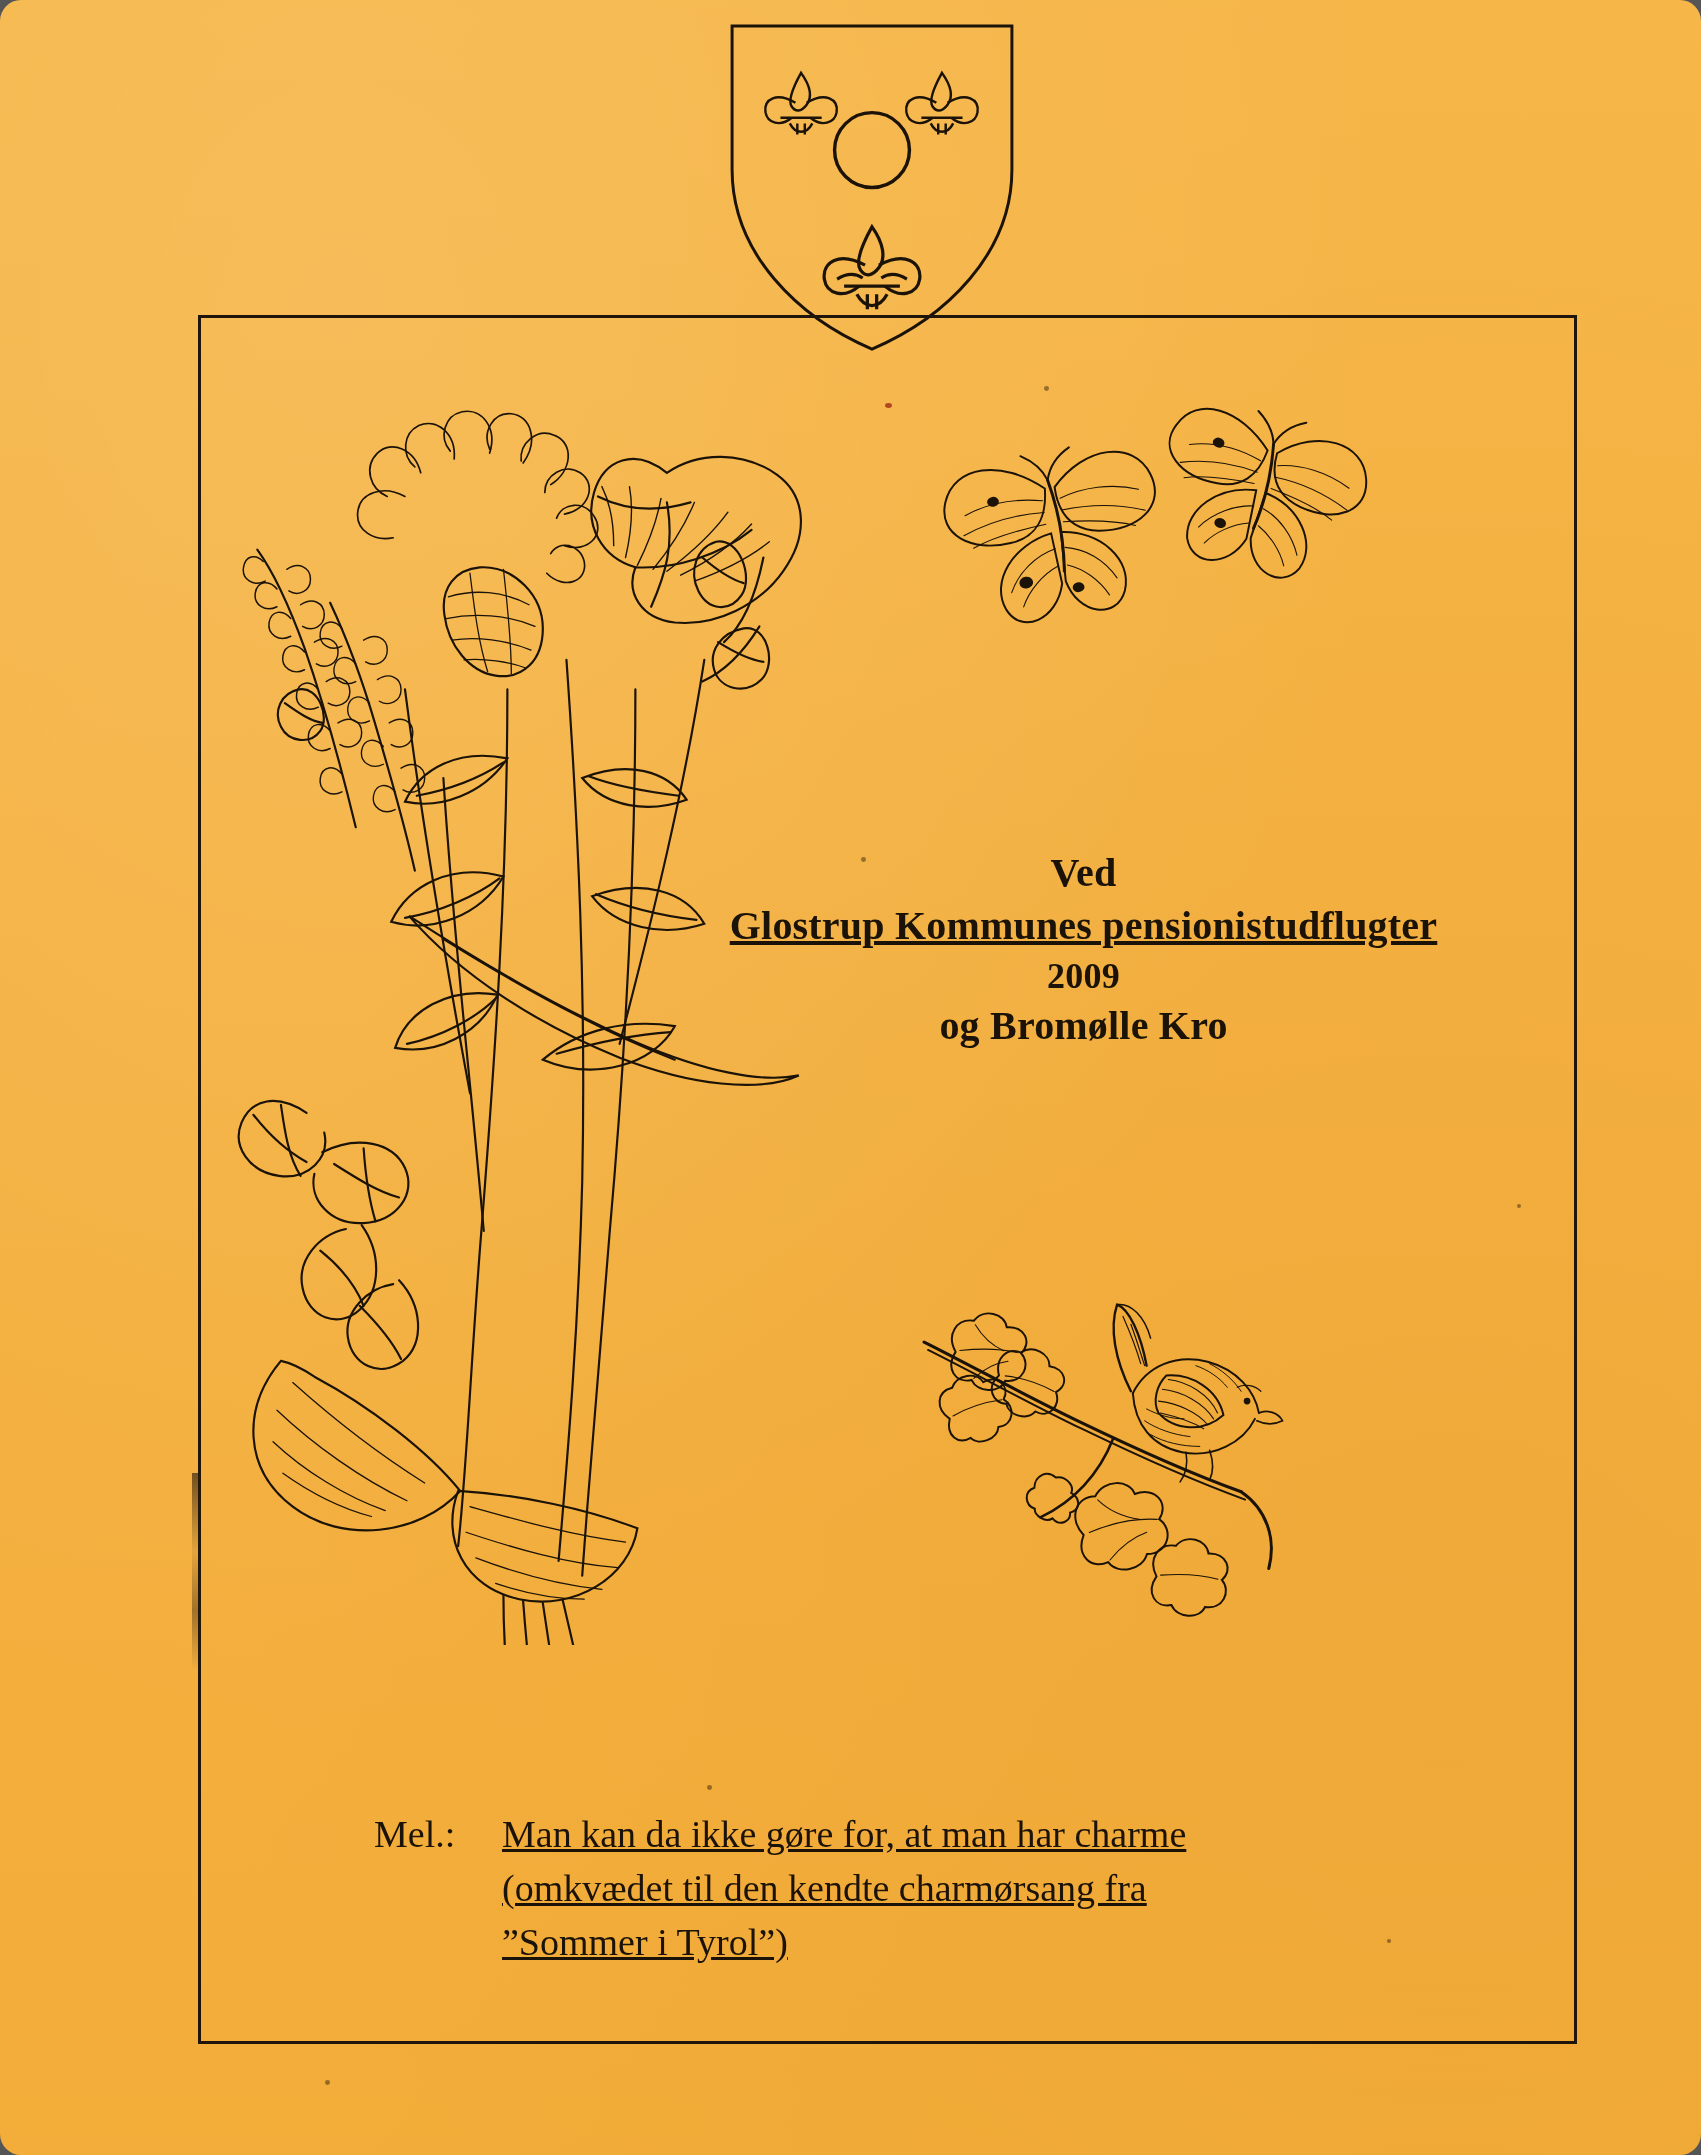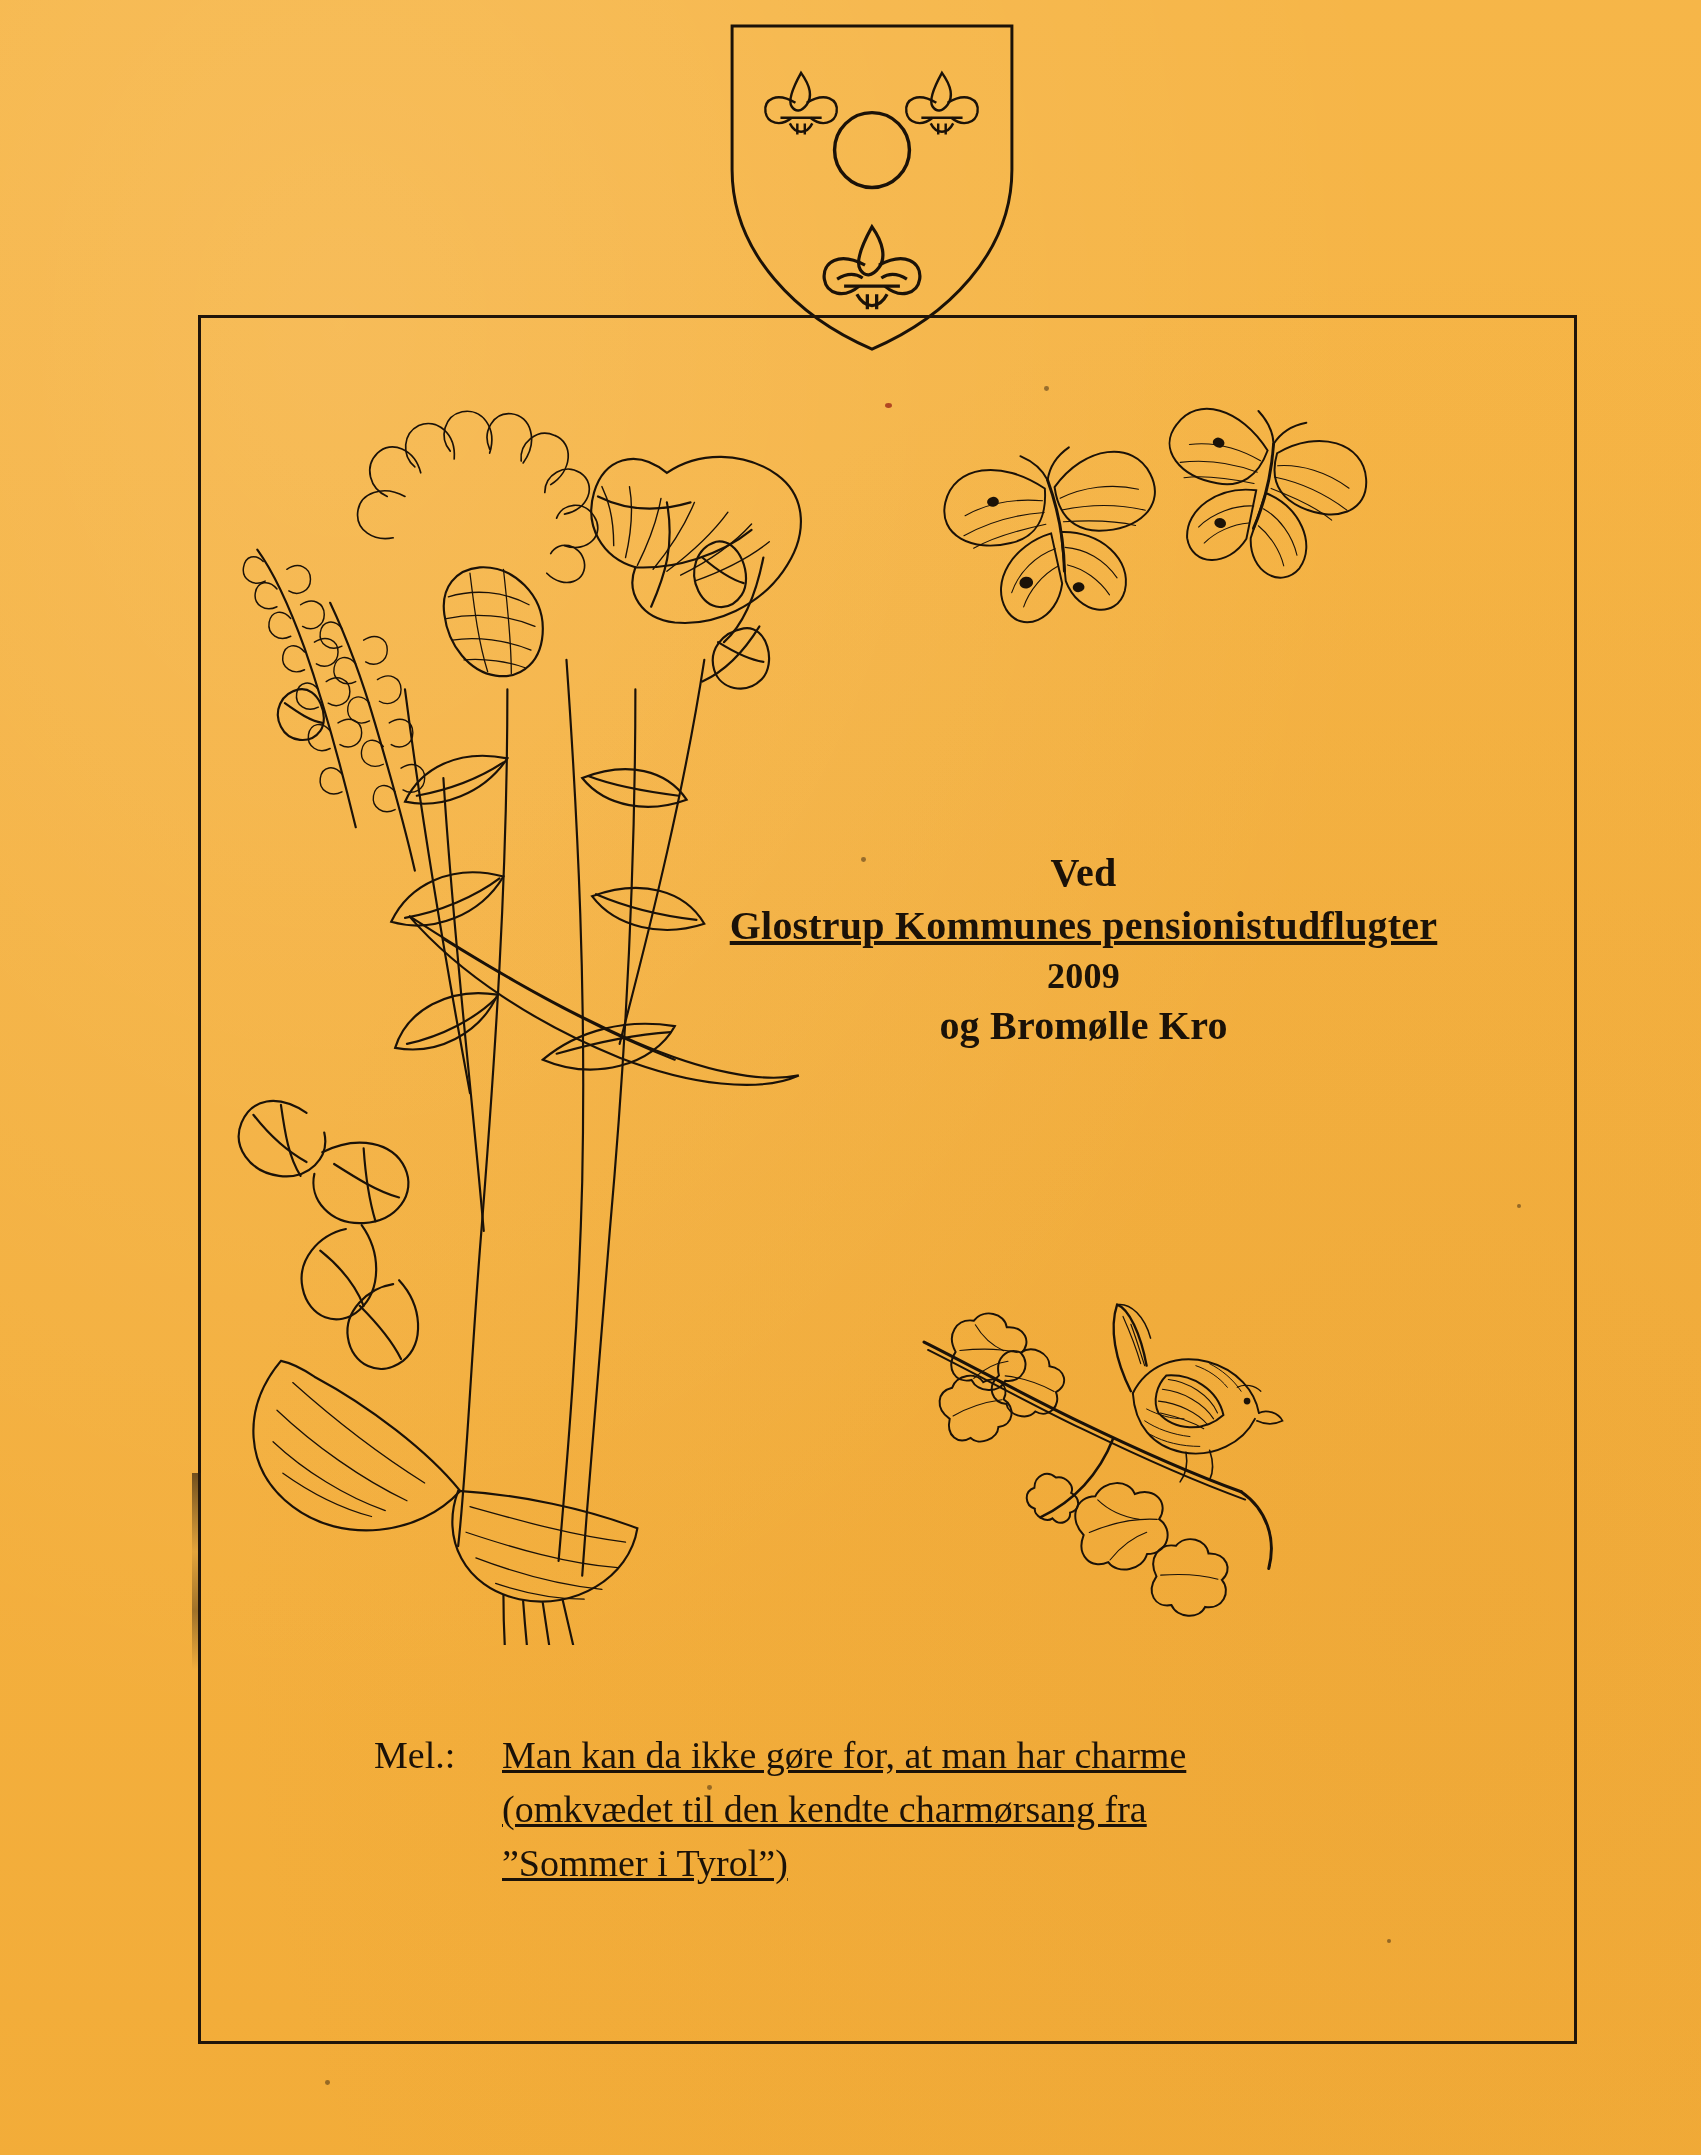--- a/index.html
+++ b/index.html
@@ -8,20 +8,21 @@
     background: #555;
   }
   #page {
     position: relative;
     width: 1701px;
     height: 2155px;
     background: #f5b03c;
     overflow: hidden;
     font-family: "Liberation Serif", serif;
     color: #1b1208;
+    border-radius: 21px;
   }
   
   #paper-texture {
     position: absolute;
     inset: 0;
     background:
       radial-gradient(ellipse at 20% 15%, rgba(255,255,255,0.10), rgba(255,255,255,0) 55%),
       radial-gradient(ellipse at 85% 75%, rgba(200,120,20,0.10), rgba(0,0,0,0) 60%),
       linear-gradient(180deg, rgba(255,225,160,0.12), rgba(220,140,30,0.10));
     pointer-events: none;
@@ -97,21 +98,21 @@
   #title-block .line.l1 { font-size: 40px; }
   #title-block .line.l2 { font-size: 40px; text-decoration: underline; }
   #title-block .line.l3 { font-size: 36px; }
   #title-block .line.l4 { font-size: 40px; }
   #title-block .line.l5 { font-size: 40px; }
 
   
   #melody {
     position: absolute;
     left: 374px;
-    top: 1729px;
+    top: 1808px;
     width: 1133px;
     font-size: 38px;
     line-height: 1.42;
   }
   #melody .mel-label {
     display: inline-block;
     min-width: 128px;
   }
   #melody .mel-body {
     display: inline-block;

